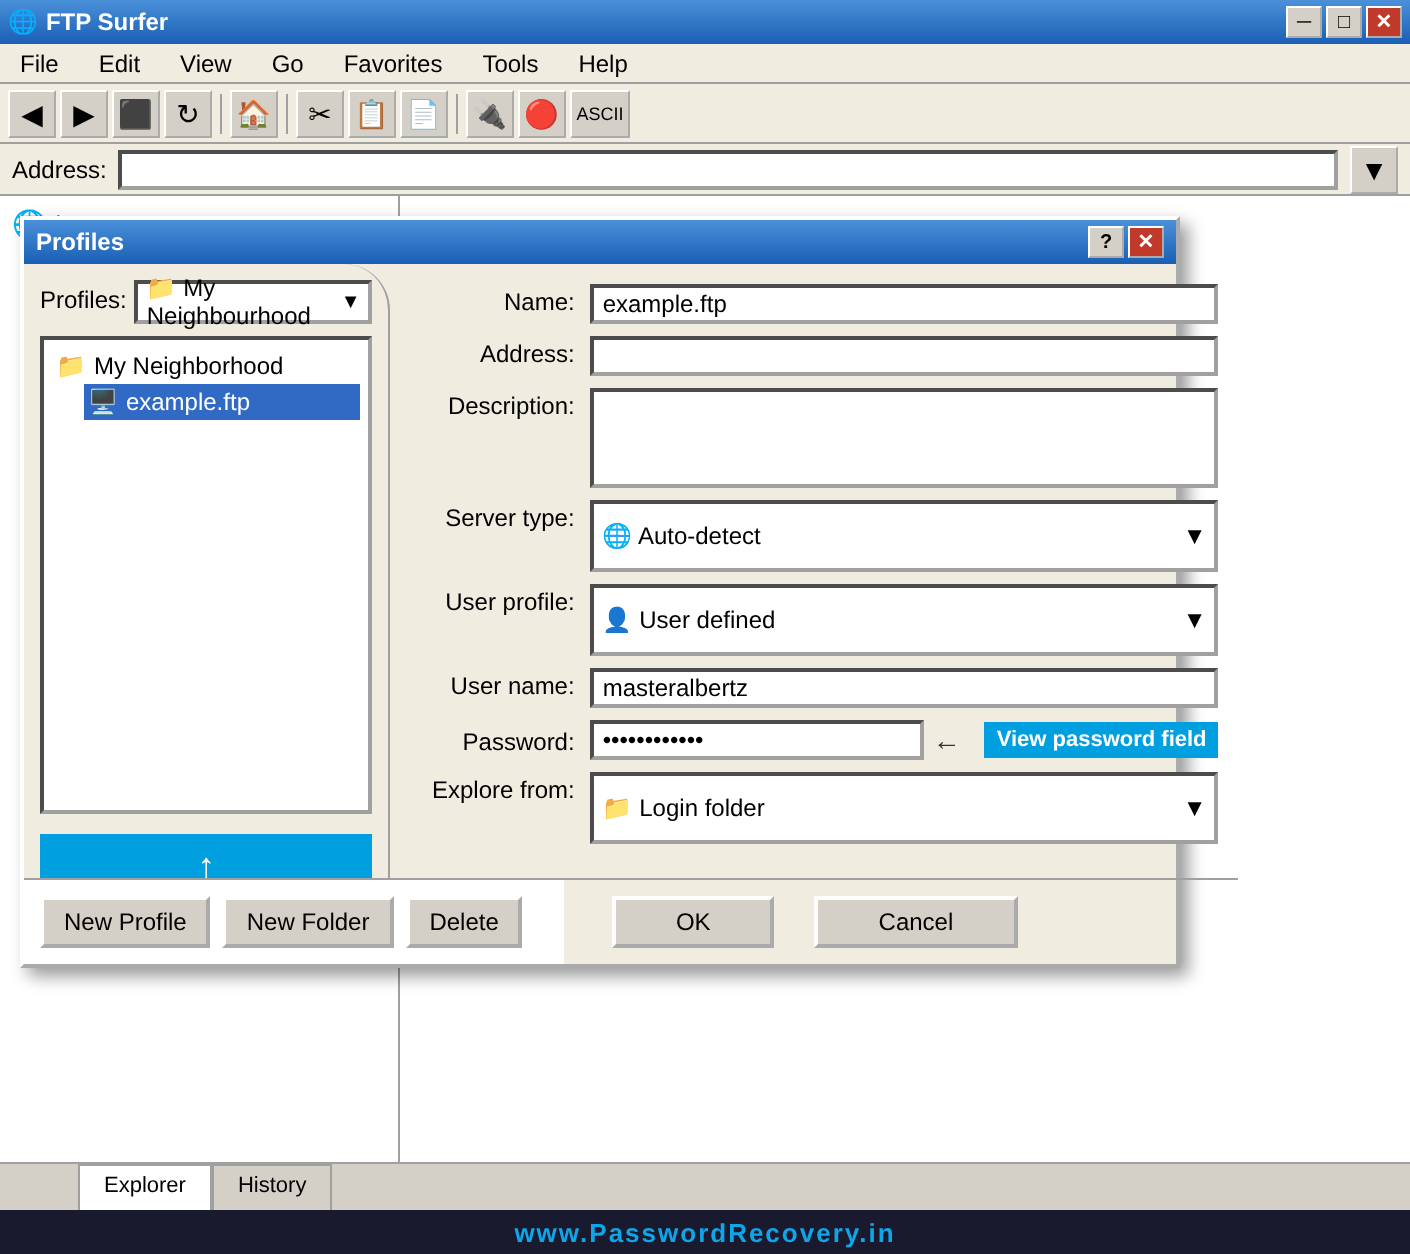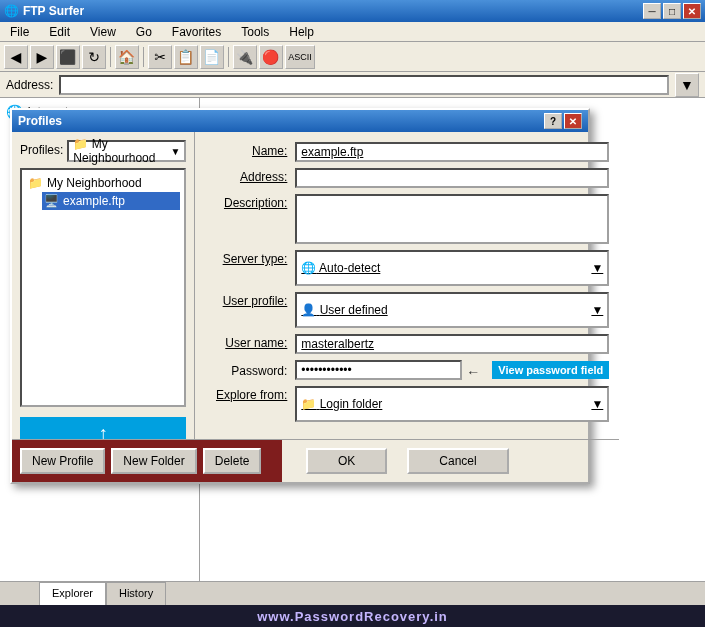--- a/index.html
+++ b/index.html
@@ -38,55 +38,55 @@
 
     
     .right-pane { flex: 1; background: white; }
 
     
     .bottom-bar { height: 24px; background: #d4d0c8; border-top: 1px solid #a0a0a0; display: flex; padding-left: 39px; }
     .tab-btn { padding: 4px 12px; background: white; border: 1px solid #a0a0a0; border-bottom: none; font-size: 11px; cursor: pointer; }
     .tab-btn.inactive { background: #d4d0c8; }
 
     
-    .footer { height: 22px; background: #1a1a2e; color: #c4b5fd; display: flex; align-items: center; justify-content: center; font-size: 13px; font-weight: bold; letter-spacing: 1px; }
+    .footer { height: 22px; background: #1a1a2e; color: #0ea5e9; display: flex; align-items: center; justify-content: center; font-size: 13px; font-weight: bold; letter-spacing: 1px; }
 
     
     .dialog-overlay { position: absolute; top: 0; left: 0; right: 0; bottom: 0; display: flex; align-items: flex-start; justify-content: center; }
 
     .dialog { position: absolute; top: 10px; left: 10px; width: 580px; background: #f0ece0; border: 2px outset #fff; box-shadow: 4px 4px 8px rgba(0,0,0,0.4); }
     .dialog-title-bar { background: linear-gradient(to bottom, #4a90d9, #1a5fb4); color: white; height: 22px; display: flex; align-items: center; justify-content: space-between; padding: 0 6px; font-size: 12px; font-weight: bold; }
     .dialog-title-controls { display: flex; gap: 2px; }
     .dialog-title-btn { width: 18px; height: 16px; background: #d4d0c8; border: 1px outset #fff; display: flex; align-items: center; justify-content: center; cursor: pointer; color: black; font-size: 10px; }
     .dialog-title-btn.close { background: #c0392b; color: white; }
 
     .dialog-body { display: flex; height: 350px; }
 
     
-    .dialog-left { width: 270px; border-right: 1px solid #a0a0a0; padding: 8px; display: flex; flex-direction: column; gap: 6px; }
+    .dialog-left { width: 270px; border-right: 1px solid #a0a0a0; padding: 8px; display: flex; flex-direction: column; gap: 6px; border-radius: 23px; }
     .profiles-label { font-size: 12px; margin-bottom: 2px; }
     .profiles-dropdown { display: flex; align-items: center; gap: 4px; }
     .dropdown-select { flex: 1; height: 22px; border: 2px inset #a0a0a0; background: white; font-size: 12px; padding: 0 4px; display: flex; align-items: center; justify-content: space-between; gap: 15px; }
     .dropdown-arrow { font-size: 10px; }
     .profiles-tree { border: 2px inset #a0a0a0; background: white; flex: 1; padding: 4px; overflow: auto; }
     .profile-item { display: flex; align-items: center; gap: 4px; padding: 2px; cursor: pointer; }
     .profile-item.selected-item { background: #316ac5; color: white; }
     .profile-item .picon { font-size: 12px; }
     .profile-sub { margin-left: 16px; }
     .callout-box { background: #00a0e0; color: white; padding: 6px 8px; font-size: 11px; font-weight: bold; margin-top: 4px; }
     .dlg-btn { padding: 4px 10px; background: #d4d0c8; border: 2px outset #fff; cursor: pointer; font-size: 12px; }
 
     
     .dialog-right { flex: 1; display: flex; flex-direction: column; }
     .tabs-row { display: flex; background: #d4d0c8; border-bottom: 1px solid #a0a0a0; }
     .tab { padding: 4px 12px; background: #d4d0c8; border: 1px solid #a0a0a0; border-bottom: none; font-size: 12px; cursor: pointer; margin-top: 2px; }
     .tab.active { background: #f0ece0; border-bottom: 1px solid #f0ece0; margin-top: 0; font-weight: bold; }
 
     .tab-content { flex: 1; padding: 10px; overflow: auto; }
-    .form-row { display: flex; align-items: flex-start; margin-bottom: 6px; text-decoration: underline; }
+    .form-row { display: flex; align-items: flex-start; margin-bottom: 6px; }
     .form-label { width: 90px; text-align: right; padding-right: 8px; padding-top: 2px; font-size: 12px; }
     .form-input { flex: 1; height: 20px; border: 2px inset #a0a0a0; background: white; padding: 0 4px; font-size: 12px; }
     .form-textarea { flex: 1; height: 50px; border: 2px inset #a0a0a0; background: white; padding: 2px 4px; font-size: 12px; resize: none; }
     .form-select { flex: 1; height: 36px; border: 2px inset #a0a0a0; background: white; font-size: 12px; display: flex; align-items: center; justify-content: space-between; padding: 0 4px; }
 
     .password-row { display: flex; align-items: center; margin-bottom: 6px; }
     .password-callout { background: #00a0e0; color: white; font-size: 11px; font-weight: bold; padding: 3px 6px; margin-left: 8px; white-space: nowrap; }
     .arrow-left { font-size: 14px; color: #333; margin: 0 4px; }
 
     .dialog-bottom-btns { display: flex; justify-content: center; gap: 20px; padding: 8px; border-top: 1px solid #a0a0a0; }
@@ -266,21 +266,21 @@
             </div>
           </div>
 
           <div class="dialog-bottom-btns">
             <button class="dlg-ok-btn">OK</button>
             <button class="dlg-ok-btn">Cancel</button>
           </div>
         </div>
       </div>
 
-      <div style="position:absolute;bottom:0;left:0;width:270px;display:flex;gap:6px;padding:8px;border-top:1px solid #a0a0a0;background:#7f1d1d;">
+      <div style="position:absolute;bottom:0;left:0;width:270px;display:flex;gap:6px;padding:8px;border-top:1px solid #a0a0a0;background:#ffffff;">
         <button class="dlg-btn">New Profile</button>
         <button class="dlg-btn">New Folder</button>
         <button class="dlg-btn">Delete</button>
       </div>
     </div>
   </div>
 </div>
 
 <div class="bottom-bar">
   <div class="tab-btn">Explorer</div>

